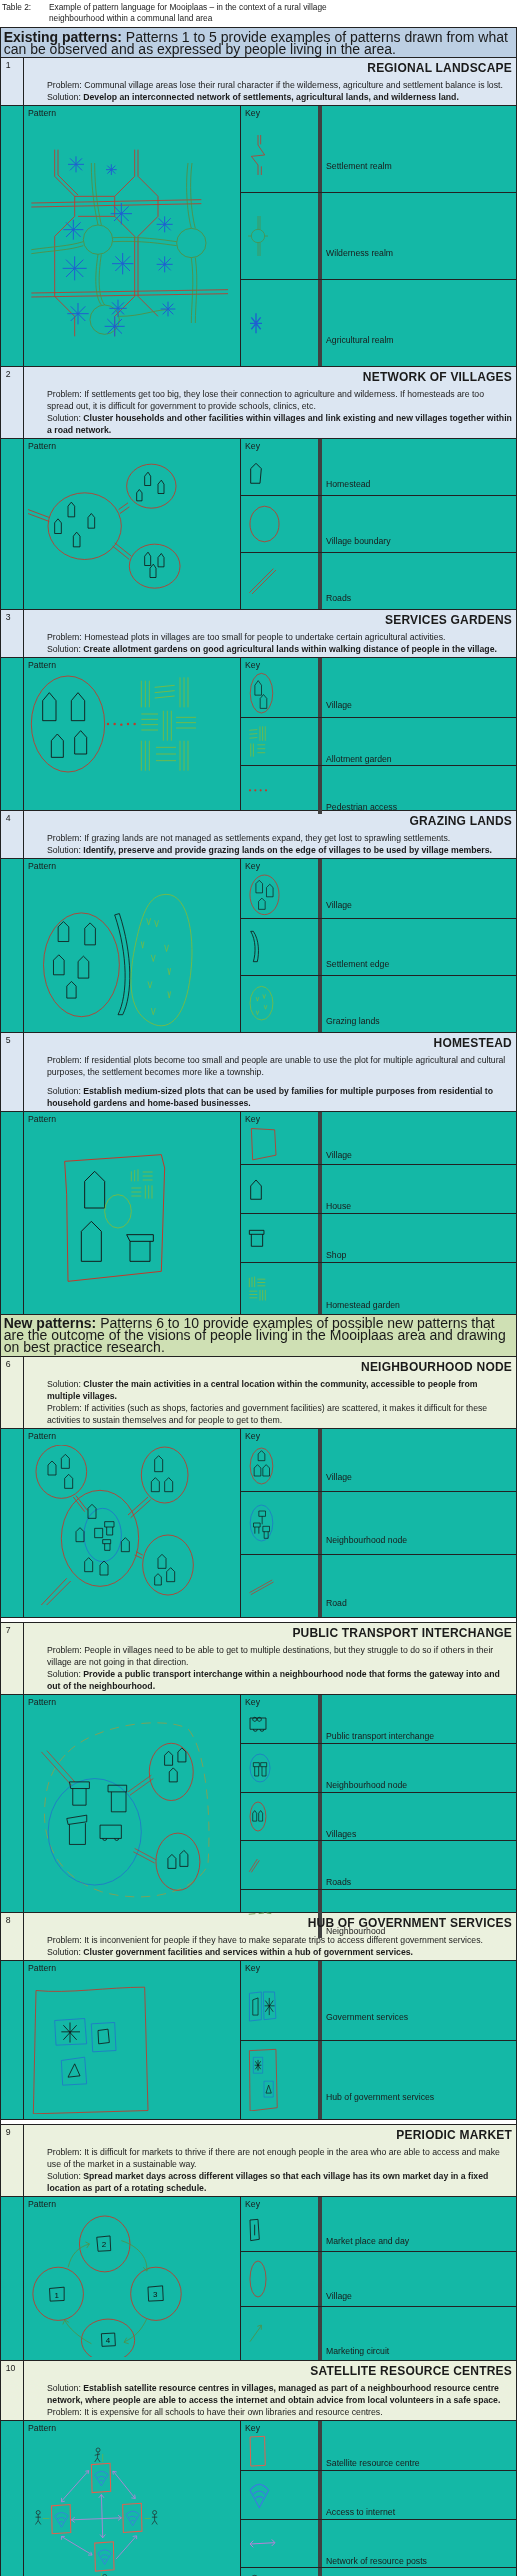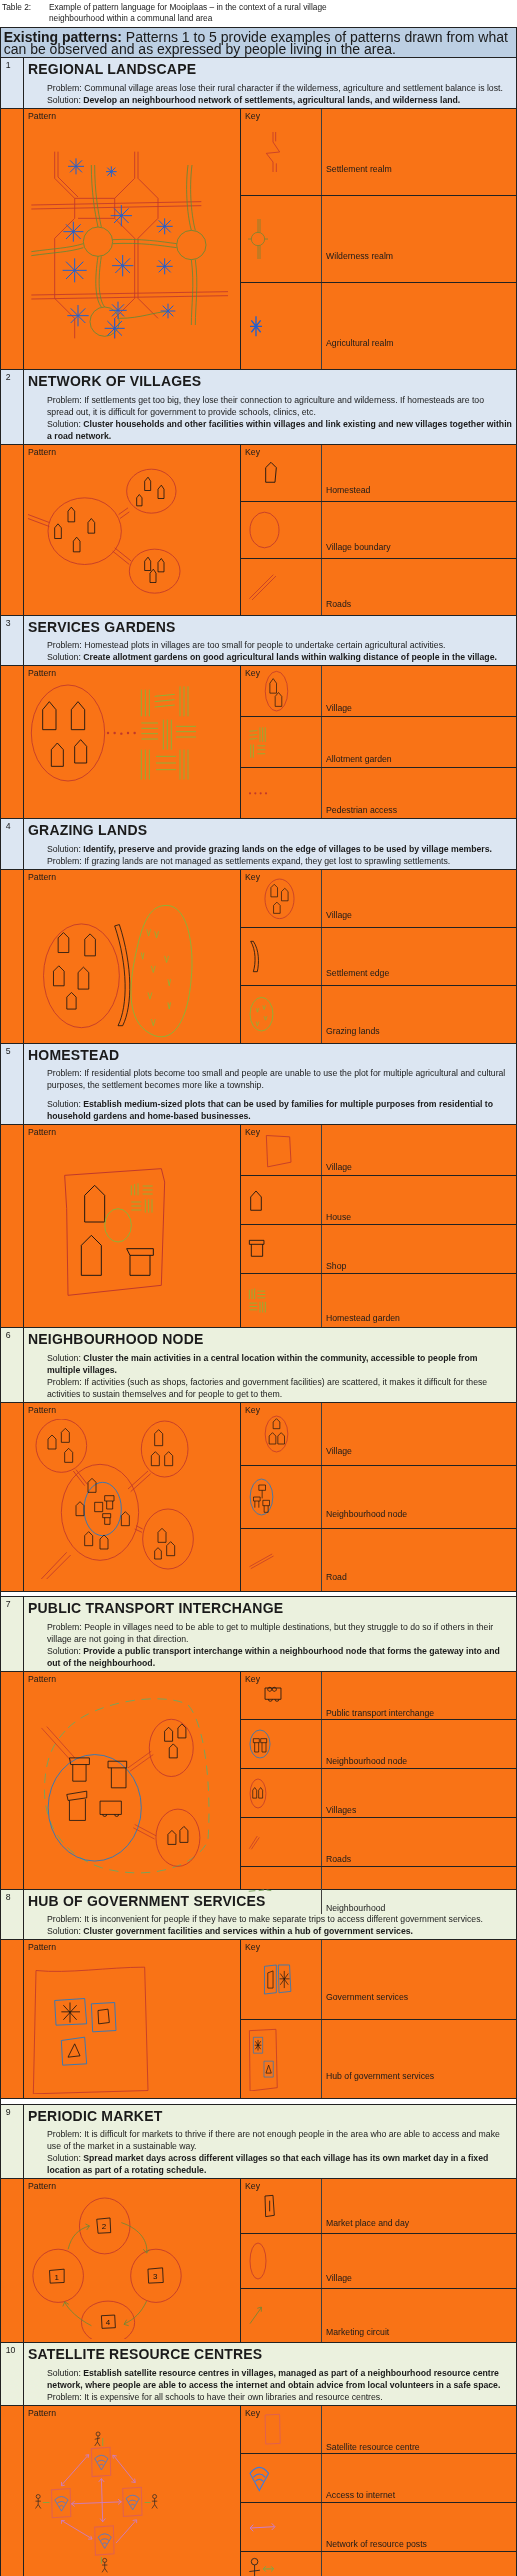--- a/index.html
+++ b/index.html
@@ -38,42 +38,42 @@
   }
   .head-row.blue { background: #dce6f2; }
   .head-row.green { background: #ebf1de; }
   .num-cell {
     width: 23px; flex: none;
     border-right: 1px solid #222;
     padding: 2px 0 0 4.7px;
     font-size: 8.7px;
   }
   .head-body { flex: 1; padding: 2px 4px 2px 4px; }
-  .p-title { font-weight: bold; font-size: 14px; letter-spacing: 0.2px; margin-bottom: 2.7px; }
+  .p-title { font-weight: bold; font-size: 12px; letter-spacing: 0.2px; margin-bottom: 2.7px; text-align: right; }
   .p-line { font-size: 8.7px; line-height: 12px; padding-left: 19px; }
   .p-line b { font-weight: bold; }
 
-  .body-row { display: flex; border-top: 1px solid #222; background: #f97316; }
+  .body-row { display: flex; border-top: 1px solid #222; background: #14b8a6; }
   .body-row .num-cell { padding: 0; }
   .pattern-cell {
     width: 217px; flex: none;
     border-right: 1px solid #222;
     padding: 2px 4px;
     position: relative;
   }
   .pattern-cell .lbl { font-size: 8.7px; }
   .pattern-cell svg { display: block; margin-top: 2.7px; }
   .key-col { flex: 1; display: flex; flex-direction: column; }
   .key-row { display: flex; flex: 1; border-top: 1px solid #222; }
   .key-row:first-child { border-top: none; }
   .key-icon-cell {
     width: 81px; flex: none;
-    border-right: 1px solid #404040;
+    border-right: 4px solid #404040;
     padding: 2px 4px;
-    display: flex; flex-direction: row;
+    display: flex; flex-direction: column;
   }
   .key-icon-cell .lbl { font-size: 8.7px; }
   .key-icon-cell .icon-wrap { flex: 1; display: flex; align-items: center; justify-content: flex-start; padding-left: 2.7px; }
   .key-text-cell {
     flex: 1;
     padding: 0 4px;
     display: flex; align-items: center;
     font-size: 8.7px;
     margin-top: 36px;
   }
@@ -91,21 +91,21 @@
 
   <div class="band blue">
     <b>Existing patterns:</b><span> Patterns 1 to 5 provide examples of patterns drawn from what can be observed and as expressed by people living in the area.</span>
   </div>
 
   <div class="head-row blue">
     <div class="num-cell">1</div>
     <div class="head-body">
       <div class="p-title">REGIONAL LANDSCAPE</div>
       <div class="p-line"><span>Problem: </span><span>Communal village areas lose their rural character if the wilderness, agriculture and settlement balance is lost.</span></div>
-      <div class="p-line"><span>Solution: </span><b>Develop an neighbourhood network of settlements, agricultural lands, and wilderness land.</b></div>
+      <div class="p-line"><span>Solution: </span><b>Develop an interconnected network of settlements, agricultural lands, and wilderness land.</b></div>
     </div>
   </div>
   <div class="body-row" style="height:261px">
     <div class="num-cell"></div>
     <div class="pattern-cell">
       <div class="lbl">Pattern</div>
       <svg width="200" height="220" viewBox="0 0 300 330">
         <g fill="none" stroke="#c0392b" stroke-width="1.3">
           <path d="M40,40 L40,80 L70,110 L70,140 L40,170 L40,260 L70,290 L70,320"></path>
           <path d="M45,40 L45,78 L75,108"></path>
@@ -336,22 +336,22 @@
           </div>
         <div class="key-text-cell">Pedestrian access</div>
       </div>
     </div>
   </div>
 
   <div class="head-row blue">
     <div class="num-cell">4</div>
     <div class="head-body">
       <div class="p-title">GRAZING LANDS</div>
+      <div class="p-line"><span>Problem: </span><span>If grazing lands are not managed as settlements expand, they get lost to sprawling settlements.</span></div>
       <div class="p-line"><span>Solution: </span><b>Identify, preserve and provide grazing lands on the edge of villages to be used by village members.</b></div>
-      <div class="p-line"><span>Problem: </span><span>If grazing lands are not managed as settlements expand, they get lost to sprawling settlements.</span></div>
     </div>
   </div>
   <div class="body-row" style="height:174px">
     <div class="num-cell"></div>
     <div class="pattern-cell">
       <div class="lbl">Pattern</div>
       <svg width="200" height="153" viewBox="0 0 300 230">
         <ellipse cx="80" cy="135" rx="57" ry="78" stroke="#c0392b" fill="none" stroke-width="1.3"></ellipse>
         <g fill="none" stroke="#111" stroke-width="1.2">
           <path d="M45,100 l0,-22 l8,-8 l8,8 l0,22 z"></path>
@@ -472,20 +472,23 @@
               <svg width="20" height="27" viewBox="0 0 30 40">
                 <path d="M2,4 l0,14 M6,3 l0,15 M10,2 l0,16 M14,6 l12,0 M14,11 l12,0 M14,16 l12,0 M2,24 l12,0 M2,29 l12,0 M2,34 l12,0 M18,22 l0,16 M22,22 l0,16 M26,22 l0,16" stroke="#7dbb3c" fill="none" stroke-width="1.2"></path>
               </svg>
             </div>
           </div>
         <div class="key-text-cell">Homestead garden</div>
       </div>
     </div>
   </div>
 
+  <div class="band green">
+    <b>New patterns:</b><span> Patterns 6 to 10 provide examples of possible new patterns that are the outcome of the visions of people living in the Mooiplaas area and drawing on best practice research.</span>
+  </div>
 
   <div class="head-row green">
     <div class="num-cell">6</div>
     <div class="head-body">
       <div class="p-title">NEIGHBOURHOOD NODE</div>
       <div class="p-line"><span>Solution: </span><b>Cluster the main activities in a central location within the community, accessible to people from multiple villages.</b></div>
       <div class="p-line"><span>Problem: </span><span>If activities (such as shops, factories and government facilities) are scattered, it makes it difficult for these activities to sustain themselves and for people to get to them.</span></div>
     </div>
   </div>
   <div class="body-row" style="height:189px">

